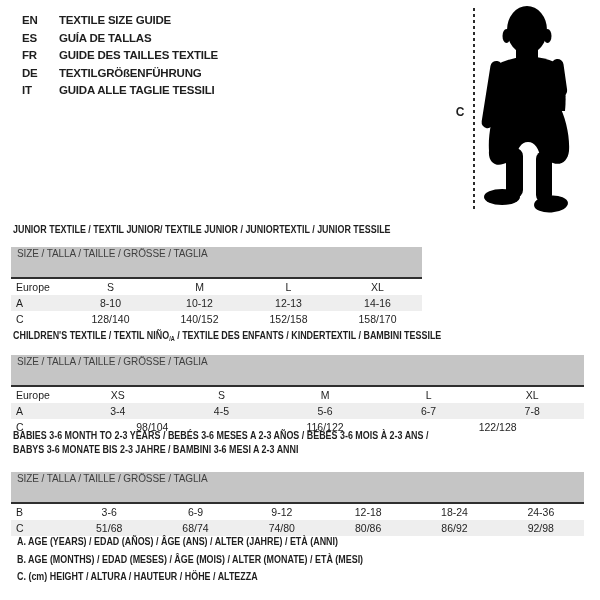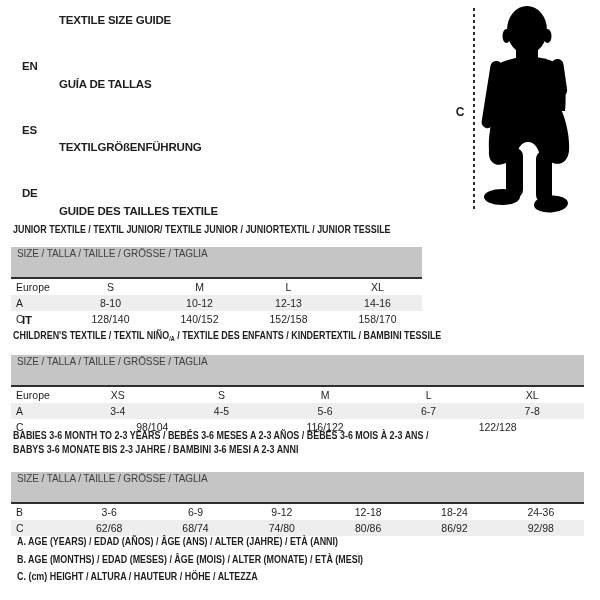--- a/index.html
+++ b/index.html
@@ -13,21 +13,21 @@
   }
   *{margin:0;padding:0;box-sizing:border-box;}
   html,body{background:#fff;}
   .canvas{
     position:relative;width:600px;height:600px;background:var(--bg);
     font-family:"Liberation Sans",sans-serif;color:var(--text);overflow:hidden;
   }
   
   .lang-list{position:absolute;left:22px;top:12px;}
   .lang-row{display:flex;line-height:17.5px;font-weight:bold;font-size:11.5px;letter-spacing:-0.2px;white-space:nowrap;}
-  .lang-code{width:37px;flex:0 0 37px;margin-top:46px;}
+  .lang-code{width:37px;flex:0 0 37px;}
   
   .figure{position:absolute;left:0;top:0;width:600px;height:220px;pointer-events:none;}
   .dash-line{position:absolute;left:473px;top:8px;width:2px;height:202px;
     background:repeating-linear-gradient(to bottom,#2b2b2b 0 3px,transparent 3px 6px);}
   .c-label{position:absolute;left:452px;top:105px;width:16px;text-align:center;font-weight:bold;font-size:12px;}
   .baby-svg{position:absolute;left:470px;top:3px;}
   
   .section{position:absolute;left:11px;margin-top:7px;}
   #section-0{top:215px;width:411px;}
   #section-1{top:321px;width:573px;}
@@ -56,26 +56,26 @@
   <div class="lang-list">
     <div class="lang-row">
       <span class="lang-code">EN</span>
       <span class="lang-title">TEXTILE SIZE GUIDE</span>
     </div>
     <div class="lang-row">
       <span class="lang-code">ES</span>
       <span class="lang-title">GUÍA DE TALLAS</span>
     </div>
     <div class="lang-row">
+      <span class="lang-code">FR</span>
+      <span class="lang-title">GUIDE DES TAILLES TEXTILE</span>
+    </div>
+    <div class="lang-row">
       <span class="lang-code">DE</span>
       <span class="lang-title">TEXTILGRÖßENFÜHRUNG</span>
-    </div>
-    <div class="lang-row">
-      <span class="lang-code">FR</span>
-      <span class="lang-title">GUIDE DES TAILLES TEXTILE</span>
     </div>
     <div class="lang-row">
       <span class="lang-code">IT</span>
       <span class="lang-title">GUIDA ALLE TAGLIE TESSILI</span>
     </div>
   </div>
 
   <div class="figure">
     <div class="dash-line"></div>
     <div class="c-label">C</div>
@@ -181,21 +181,21 @@
             <div class="tlabel">B</div>
             <div class="tcell">3-6</div>
             <div class="tcell">6-9</div>
             <div class="tcell">9-12</div>
             <div class="tcell">12-18</div>
             <div class="tcell">18-24</div>
             <div class="tcell">24-36</div>
           </div>
           <div class="trow">
             <div class="tlabel">C</div>
-            <div class="tcell">62/68</div>
+            <div class="tcell">51/68</div>
             <div class="tcell">68/74</div>
             <div class="tcell">74/80</div>
             <div class="tcell">80/86</div>
             <div class="tcell">86/92</div>
             <div class="tcell">92/98</div>
           </div>
         </div>
     </div>
   </div>
 

